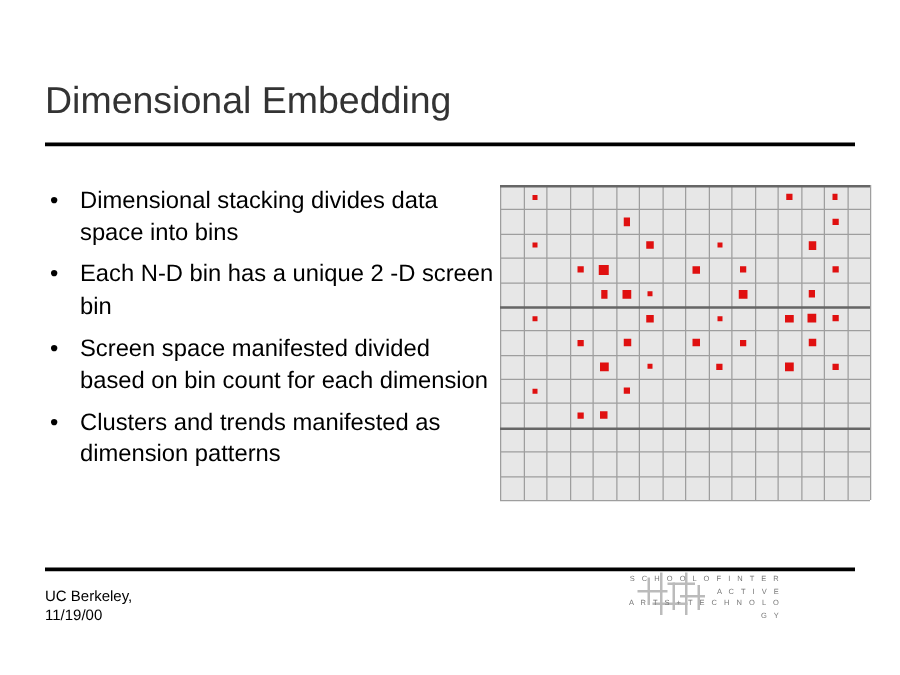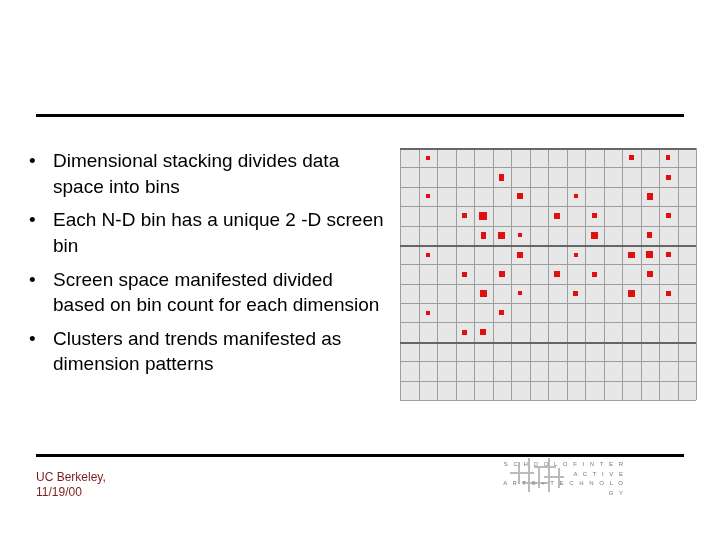--- a/index.html
+++ b/index.html
@@ -1,40 +1,41 @@
 <!DOCTYPE html>
 <html><head>
 <meta charset="utf-8">
 <style>
 html,body{margin:0;padding:0;width:720px;height:540px;background:#fff;font-family:Arial,Helvetica,sans-serif;color:#222;overflow:hidden}
 .slide{position:relative;width:720px;height:540px;box-sizing:border-box}
 .title{position:absolute;left:36px;top:64px;font-size:30px;font-weight:400;color:#333}
 .hr1{position:absolute;left:36px;top:114px;width:648px;height:3px;background:#000}
 .hr2{position:absolute;left:36px;top:454px;width:648px;height:3px;background:#000}
-.body-text{position:absolute;left:25px;top:148px;width:360px;color:#000;font-size:19px;line-height:1.35}
+.body-text{position:absolute;left:36px;top:148px;width:360px;color:#000;font-size:19px;line-height:1.35}
 .body-text ul{margin:0;padding:0;list-style:none}
 .body-text li{position:relative;padding-left:28px;margin-bottom:8px}
 .body-text li::before{content:"•";position:absolute;left:4px;top:0}
 .figure{position:absolute;left:400px;top:148px;width:296px;height:252px}
 .grid-bg{position:absolute;inset:0;background:#e7e7e7}
 .grid-line{position:absolute;background:#9e9e9e}
 .grid-line.h{left:0;width:100%;height:1px}
 .grid-line.v{top:0;height:100%;width:1px}
 .grid-line.thick{background:#666}
 .pt{position:absolute;background:#e01010}
-.footer{position:absolute;left:36px;top:470px;font-size:12px;line-height:1.25;color:#7f1d1d}
+.footer{position:absolute;left:36px;top:470px;font-size:12px;line-height:1.25;color:#000000}
 .logo{position:absolute;right:50px;bottom:40px;width:160px;height:46px}
 .siat-mark{position:absolute;left:0;top:4px;width:56px;height:36px}
 .siat-mark div{position:absolute;background:#bbb}
 .siat-text{position:absolute;right:45px;top:6px;font-size:6px;letter-spacing:2px;color:#777;text-align:right;line-height:1.6;width:130px}
 </style>
 </head>
 <body>
 
 <div class="slide">
+  <div class="title">Dimensional Embedding</div>
   <div class="hr1"></div>
 
   <div class="body-text">
     <ul>
       <li>Dimensional stacking divides data space into bins</li>
       <li>Each N-D bin has a unique 2 -D screen bin</li>
       <li>Screen space manifested divided based on bin count for each dimension</li>
       <li>Clusters and trends manifested as dimension patterns</li>
     </ul>
   </div>

